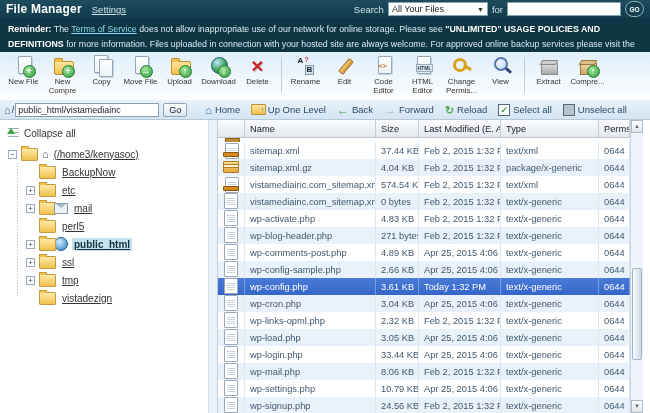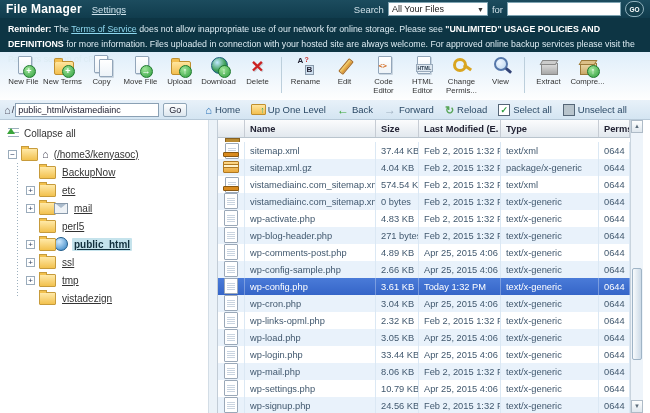--- a/index.html
+++ b/index.html
@@ -109,21 +109,21 @@
   #tree-children{position:relative;margin-left:5px;padding-left:13px;}
   #tree-children::before{content:"";position:absolute;left:4px;top:0;bottom:9px;width:1px;
     background:repeating-linear-gradient(#9db0be 0 1px,transparent 1px 3px);}
   .tlabel{padding:1px 2px;text-decoration:underline;}
   .tlabel.hl{background:#c5e3ec;font-weight:bold;color:#12303d;border-radius:1px;}
   #sidebar-strip{width:8px;background:#ebf2f8;border-left:1px solid #d3dde6;border-right:1px solid #c2ccd6;}
   
   #filepanel{width:426px;display:flex;}
   #grid{width:412px;display:flex;flex-direction:column;overflow:hidden;font-size:9.3px;}
   #grid-header{display:flex;height:17px;background:linear-gradient(#fbfcfd,#e2e8ee);border-bottom:1px solid #b9c4cd;
-    color:#223;align-items:flex-start;flex:none;font-weight:bold;}
+    color:#223;align-items:flex-start;flex:none;}
   #grid-header .cell{border-right:1px solid #c6ccd4;height:100%;display:flex;align-items:center;cursor:pointer;}
   .cell{box-sizing:border-box;padding-left:5px;overflow:hidden;white-space:nowrap;}
   .c-icon{width:27px;flex:none;display:flex;justify-content:center;padding-left:0;}
   .c-name{width:131px;flex:none;}
   .c-size{width:43px;flex:none;}
   .c-mod{width:82px;flex:none;}
   .c-type{width:98px;flex:none;}
   .c-perms{flex:1;}
   #partial-row{height:4px;overflow:hidden;flex:none;display:flex;}
   #partial-row .frag{margin-left:7px;width:13px;height:3px;background:#b98a30;border:1px solid #8a6220;}
@@ -167,21 +167,21 @@
     <span class="sb-label">for</span>
     <input id="search-input" value="" style="">
     <div id="go-round">GO</div>
   </div>
 </div>
 
 <div id="reminder"><b>Reminder:</b><span> The </span><a id="tos-link">Terms of Service</a><span> does not allow inappropriate use of our network for online storage. Please see </span><b>"UNLIMITED" USAGE POLICIES AND DEFINITIONS</b><span> for more information. Files uploaded in connection with your hosted site are always welcome. For approved online backup services please visit the Partners section of cPanel.</span></div>
 
 <div id="toolbar">
     <div class="tbtn"><span class="ic ic-new-file"><span class="pg"></span><span class="bd">+</span></span><div class="tlab">New File</div></div>
-    <div class="tbtn"><span class="ic ic-new-folder"><span class="fld"></span><span class="bd">+</span></span><div class="tlab">New Terms</div></div>
+    <div class="tbtn"><span class="ic ic-new-folder"><span class="fld"></span><span class="bd">+</span></span><div class="tlab">New Compre</div></div>
     <div class="tbtn"><span class="ic ic-copy"><span class="pg pg2"></span><span class="pg pgf"></span></span><div class="tlab">Copy</div></div>
     <div class="tbtn"><span class="ic ic-move-file"><span class="pg"></span><span class="bd">→</span></span><div class="tlab">Move File</div></div>
     <div class="tbtn"><span class="ic ic-upload"><span class="fld"></span><span class="bd">↑</span></span><div class="tlab">Upload</div></div>
     <div class="tbtn"><span class="ic ic-download"><span class="glb"></span><span class="bd">↓</span></span><div class="tlab">Download</div></div>
     <div class="tbtn"><span class="ic ic-delete"><span class="xx">×</span></span><div class="tlab">Delete</div></div>
     <div class="tsep"></div>
     <div class="tbtn"><span class="ic ic-rename"><span class="rn-a">A</span><span class="rn-q">?</span><span class="rn-b">B</span></span><div class="tlab">Rename</div></div>
     <div class="tbtn"><span class="ic ic-edit"><span class="pen"></span></span><div class="tlab">Edit</div></div>
     <div class="tbtn"><span class="ic ic-code-editor"><span class="pg"></span><span class="code-tx">&lt;&gt;</span></span><div class="tlab">Code Editor</div></div>
     <div class="tbtn"><span class="ic ic-html-editor"><span class="pg"></span><span class="html-tx">HTML</span></span><div class="tlab">HTML Editor</div></div>

